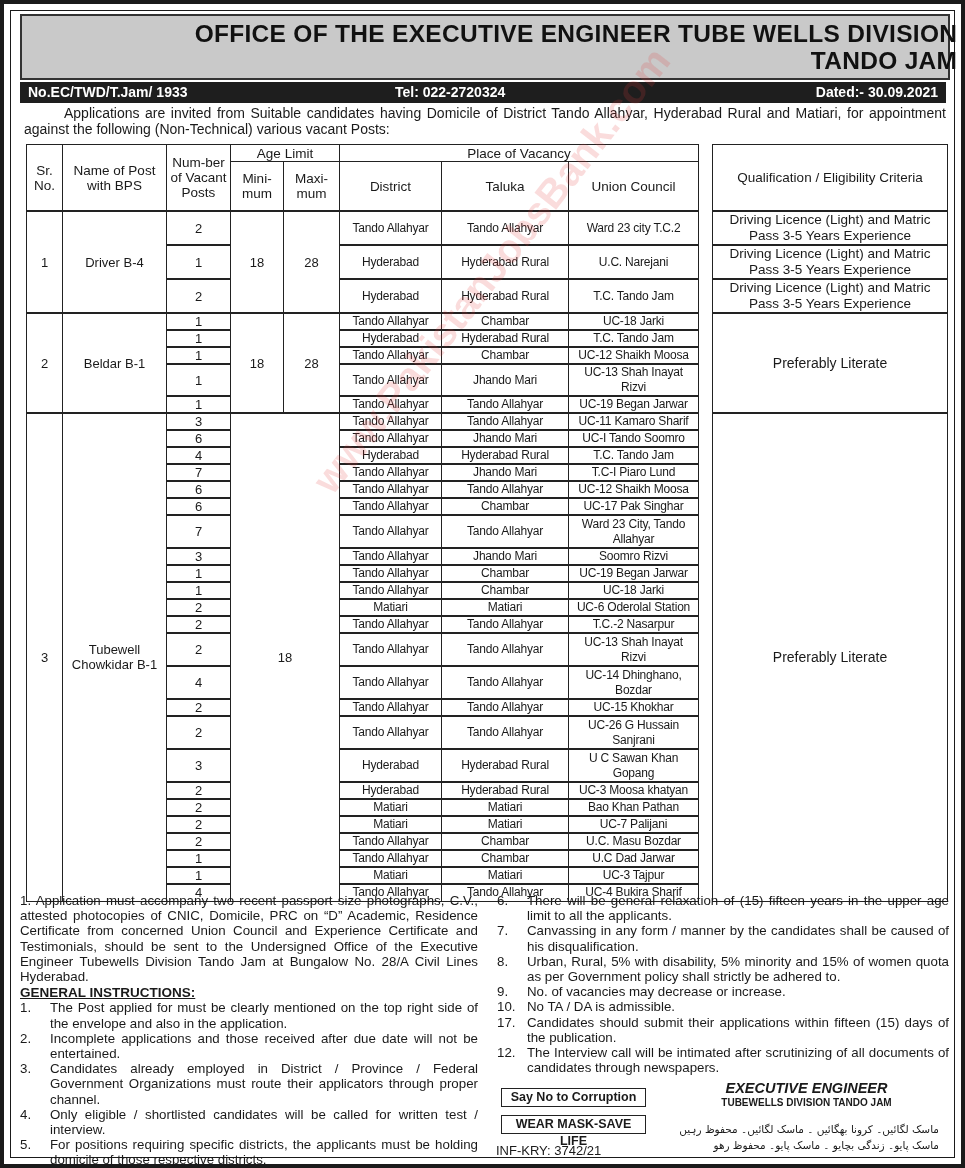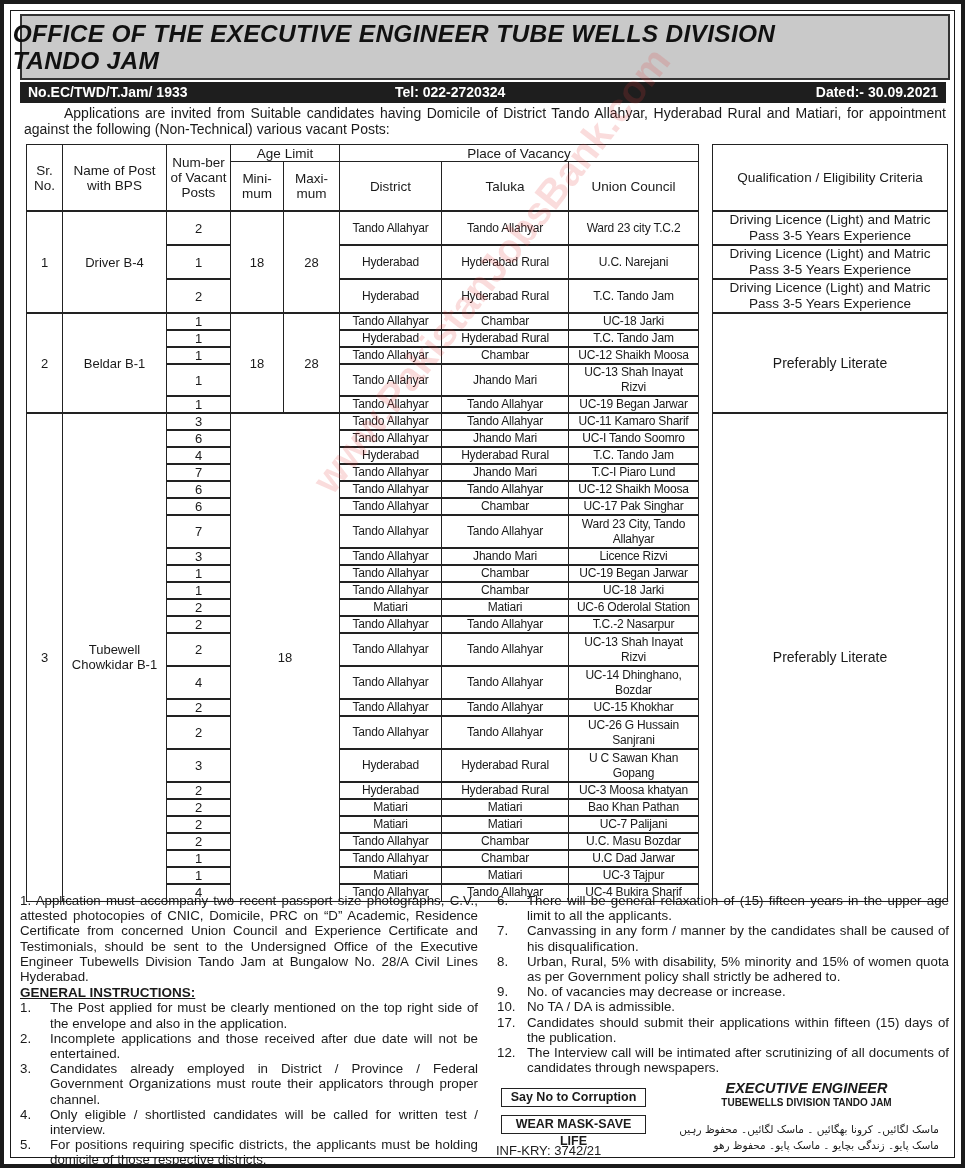--- a/index.html
+++ b/index.html
@@ -1,19 +1,19 @@
 <!DOCTYPE html>
 <html><head>
 <meta charset="utf-8">
 <style>
   html, body { margin: 0; padding: 0; background: #fff; }
   body { width: 965px; height: 1168px; overflow: hidden; font-family: "Liberation Sans", sans-serif; color: #1a1a1a; }
   .frame { position: absolute; left: 0; top: 0; width: 965px; height: 1168px; box-sizing: border-box; border: 4px solid #1a1a1a; background: #fff; }
   .inner { position: absolute; left: 6px; top: 6px; right: 6px; bottom: 6px; border: 1.5px solid #1a1a1a; }
-  .title-box { position: absolute; left: 16px; top: 10px; width: 926px; height: 62px; background: #c9c9c9; border: 2px solid #333; text-align: left; font-style: italic; }
+  .title-box { position: absolute; left: 16px; top: 10px; width: 926px; height: 62px; background: #c9c9c9; border: 2px solid #333; text-align: right; }
   .title-box div { font-family: "Liberation Sans", sans-serif; font-weight: bold; font-size: 24px; line-height: 27px; letter-spacing: 0.3px; color: #111; transform: scaleX(1.02); }
   .title-box .l1 { margin-top: 4px; }
   .ref-bar { position: absolute; left: 16px; top: 78px; width: 926px; height: 21px; background: #1e1e1e; color: #fff; font-weight: bold; font-size: 14px; line-height: 21px; }
   .ref-bar span { position: absolute; top: 0; }
   .ref-no { left: 8px; }
   .ref-tel { left: 375px; }
   .ref-date { right: 8px; }
   .intro { position: absolute; left: 20px; top: 101px; width: 922px; font-size: 14px; line-height: 16px; text-align: justify; text-indent: 40px; }
 
   table.vac { position: absolute; left: 22px; top: 140px; width: 921px; border-collapse: collapse; table-layout: fixed; font-size: 13px; }
@@ -198,21 +198,21 @@
         <tr style="height: 33px;">
           <td style="border-top-width: 2px;">7</td>
           <td class="narrow" style="border-top-width: 2px;">Tando Allahyar</td>
           <td class="narrow" style="border-top-width: 2px;">Tando Allahyar</td>
           <td class="narrow" style="border-top-width: 2px; padding: 0px 4px;">Ward 23 City, Tando Allahyar</td>
         </tr>
         <tr style="height: 17px;">
           <td style="border-top-width: 2px;">3</td>
           <td class="narrow" style="border-top-width: 2px;">Tando Allahyar</td>
           <td class="narrow" style="border-top-width: 2px;">Jhando Mari</td>
-          <td class="narrow" style="border-top-width: 2px; padding: 0px 4px;">Licence Rizvi</td>
+          <td class="narrow" style="border-top-width: 2px; padding: 0px 4px;">Soomro Rizvi</td>
         </tr>
         <tr style="height: 17px;">
           <td style="border-top-width: 2px;">1</td>
           <td class="narrow" style="border-top-width: 2px;">Tando Allahyar</td>
           <td class="narrow" style="border-top-width: 2px;">Chambar</td>
           <td class="narrow" style="border-top-width: 2px; padding: 0px 4px;">UC-19 Began Jarwar</td>
         </tr>
         <tr style="height: 17px;">
           <td style="border-top-width: 2px;">1</td>
           <td class="narrow" style="border-top-width: 2px;">Tando Allahyar</td>

